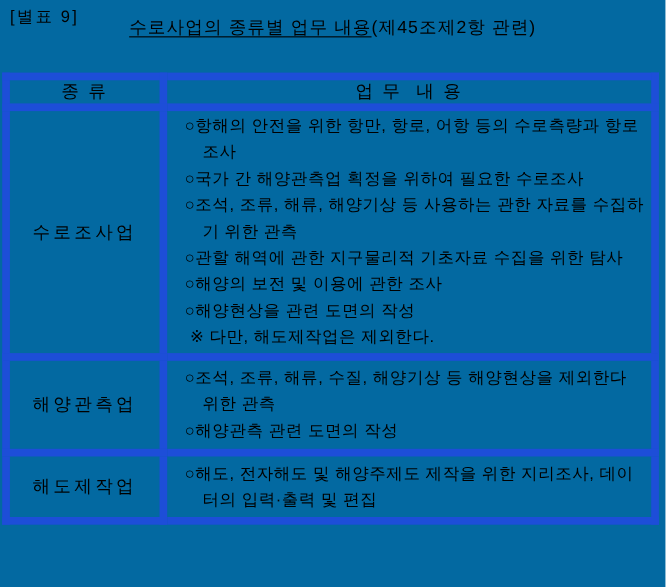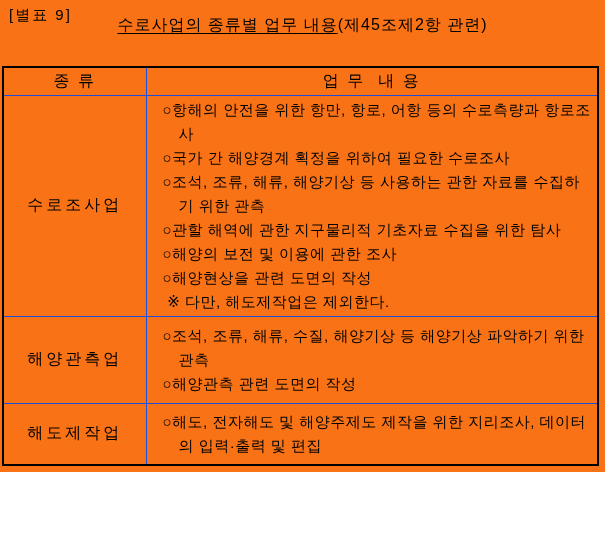--- a/index.html
+++ b/index.html
@@ -1,21 +1,21 @@
 <!DOCTYPE html>
 <html><head>
 <meta charset="utf-8">
 <style>
   * { box-sizing: border-box; margin: 0; padding: 0; }
   html, body { background: #ffffff; }
   .page {
     position: relative;
     width: 605px;
-    height: 472px;
-    background: #f97316;
+    height: 534px;
+    background: #0369a1;
     color: #000000;
     font-family: "Liberation Sans", "DejaVu Sans", sans-serif;
     overflow: hidden;
   }
   .annex {
     position: absolute;
     top: 6px;
     left: 9px;
     font-size: 15px;
     letter-spacing: 2px;
@@ -40,21 +40,21 @@
     top: 66px;
     left: 2px;
     width: 597px;
     border-collapse: collapse;
     table-layout: fixed;
     border: 2px solid #000000;
   }
   .col-type { width: 143px; }
   table.work-table th,
   table.work-table td {
-    border: 1px solid #1d4ed8;
+    border: 7px solid #1d4ed8;
   }
   table.work-table th {
     font-weight: normal;
     font-size: 16px;
     height: 28px;
     text-align: center;
     vertical-align: middle;
     letter-spacing: 2px;
     white-space: pre;
   }
@@ -100,32 +100,32 @@
       <tr>
         <th>종 류</th>
         <th>업 무  내 용</th>
       </tr>
     </thead>
     <tbody>
       <tr class="r0">
         <td class="type-cell">수로조사업</td>
         <td class="content-cell">
             <div class="item-line">○항해의 안전을 위한 항만, 항로, 어항 등의 수로측량과 항로조사</div>
-            <div class="item-line">○국가 간 해양경계 획정을 위하여 필요한 수로조사</div>
+            <div class="item-line">○국가 간 해양관측업 획정을 위하여 필요한 수로조사</div>
             <div class="item-line">○조석, 조류, 해류, 해양기상 등 사용하는 관한 자료를 수집하기 위한 관측</div>
             <div class="item-line">○관할 해역에 관한 지구물리적 기초자료 수집을 위한 탐사</div>
             <div class="item-line">○해양의 보전 및 이용에 관한 조사</div>
             <div class="item-line">○해양현상을 관련 도면의 작성</div>
             <div class="item-line"> ※ 다만, 해도제작업은 제외한다.</div>
           </td>
       </tr>
       <tr class="r2">
         <td class="type-cell">해양관측업</td>
         <td class="content-cell">
-            <div class="item-line">○조석, 조류, 해류, 수질, 해양기상 등 해양기상 파악하기 위한 관측</div>
+            <div class="item-line">○조석, 조류, 해류, 수질, 해양기상 등 해양현상을 제외한다 위한 관측</div>
             <div class="item-line">○해양관측 관련 도면의 작성</div>
           </td>
       </tr>
       <tr class="r3">
         <td class="type-cell">해도제작업</td>
         <td class="content-cell">
             <div class="item-line">○해도, 전자해도 및 해양주제도 제작을 위한 지리조사, 데이터의 입력·출력 및 편집</div>
           </td>
       </tr>
     </tbody>

